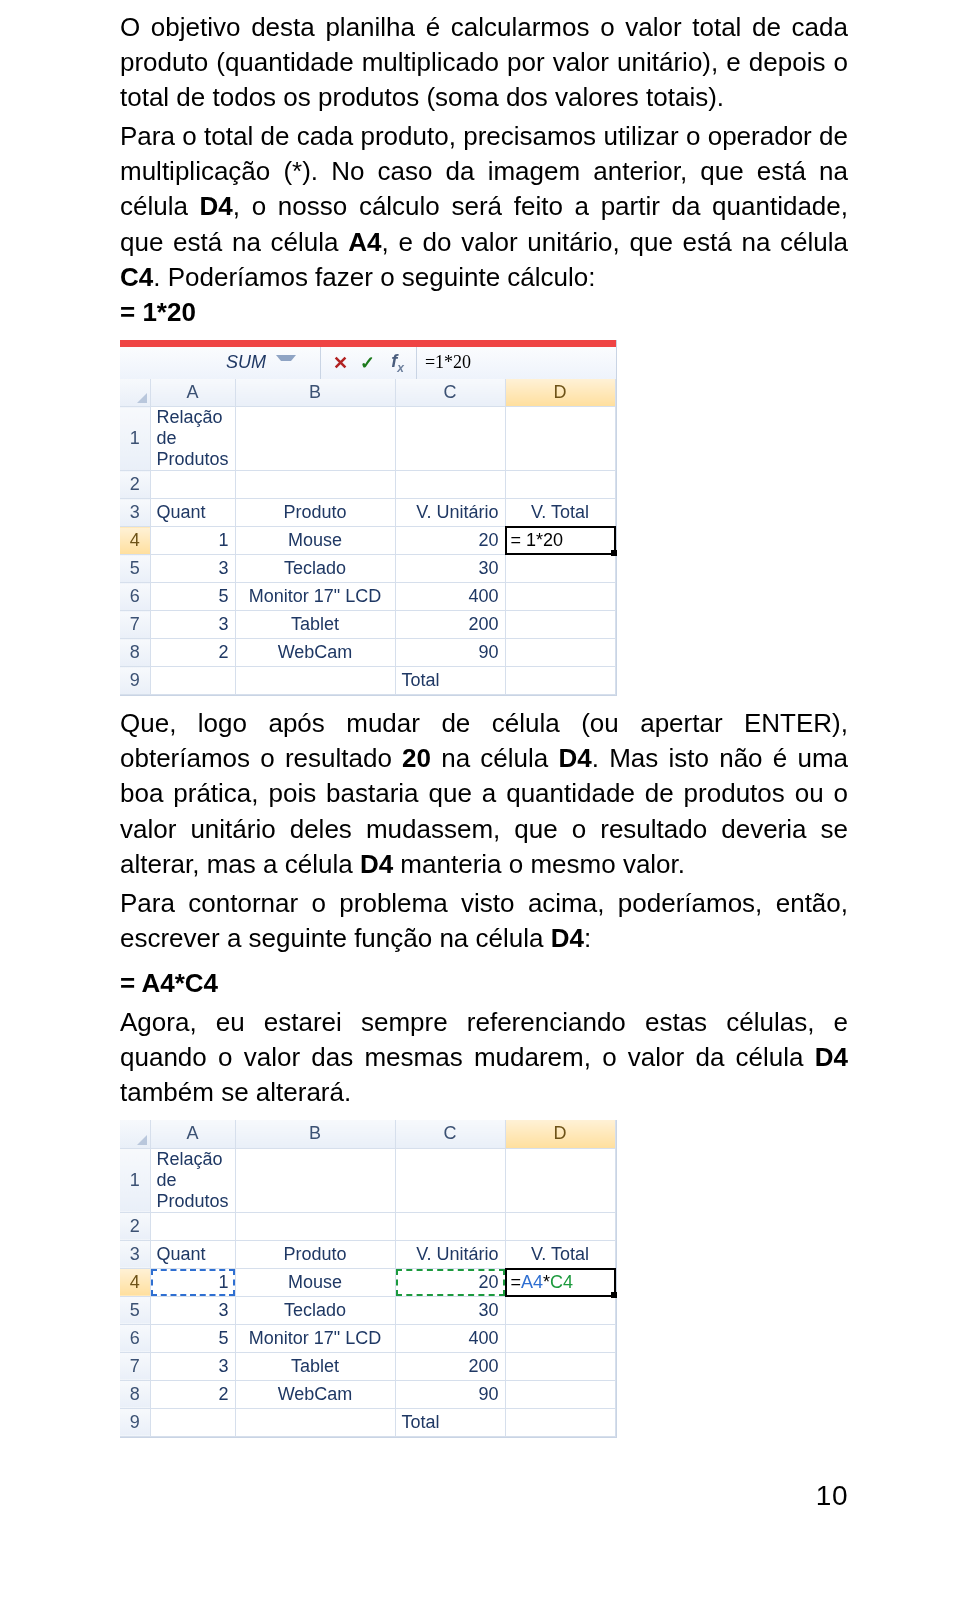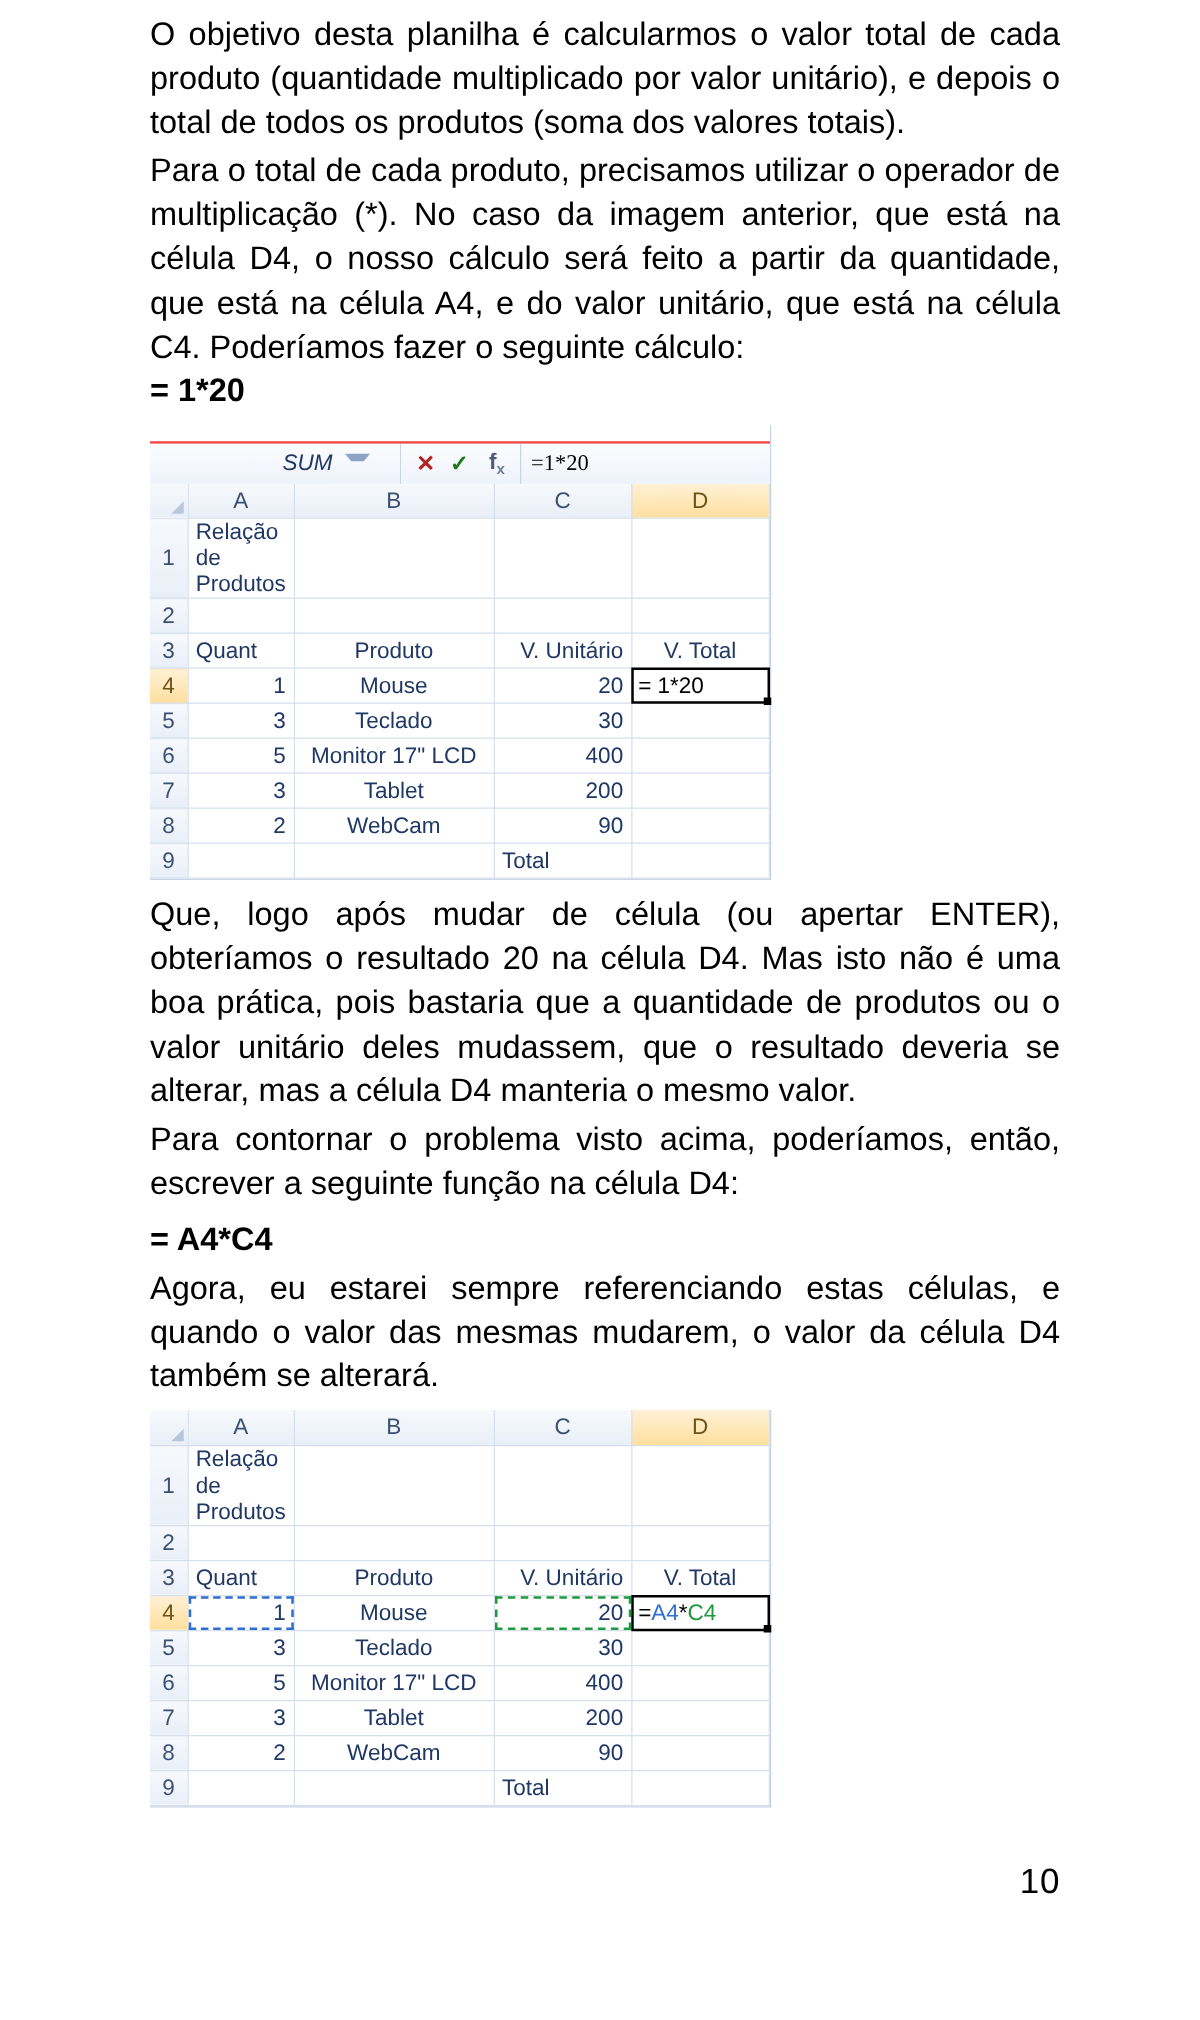--- a/index.html
+++ b/index.html
@@ -1,32 +1,32 @@
 <!DOCTYPE html>
 <html><head>
 <meta charset="utf-8">
 <style>
   html,body{margin:0;padding:0;background:#fff;font-family:Arial,Helvetica,sans-serif;color:#000;}
   .page{width:840px;margin:0 auto;padding:10px 52px 30px 60px;box-sizing:border-box;}
   .para{font-size:26px;line-height:1.35;text-align:justify;margin:0 0 4px 0;}
-  .bold{font-weight:normal;}
+  .bold{font-weight:bold;}
   .code{font-weight:bold;font-size:26px;margin:2px 0 6px 0;}
   .pagenum{text-align:right;font-size:28px;margin-top:28px;letter-spacing:0.5px;}
 
   
   .xl{margin:6px 0 10px 0;font-family:"Segoe UI",Tahoma,sans-serif;font-size:18px;color:#1f3864;display:inline-block;border:1px solid #c9d4e4;border-top:none;border-left:none;background:#fff;}
-  .xl .namebox-row{display:flex;height:32px;border-top:2px solid #ef4444;margin-top:13px;}
+  .xl .namebox-row{display:flex;height:32px;border-top:7px solid #ef4444;}
   .xl .namebox{width:176px;border-right:1px solid #c9d4e4;display:flex;align-items:center;justify-content:flex-end;padding-right:24px;font-style:italic;background:linear-gradient(#fbfcfe,#eef3fb);}
   .xl .namebox .dd{width:10px;height:10px;margin-left:10px;border-left:5px solid transparent;border-right:5px solid transparent;border-top:6px solid #8fa4c4;}
   .xl .fx-area{flex:1;display:flex;align-items:center;background:linear-gradient(#fbfcfe,#eef3fb);}
   .xl .ctl{display:flex;gap:12px;padding:0 12px;border-right:1px solid #c9d4e4;height:100%;align-items:center;}
   .xl .ctl span{font-weight:bold;color:#6b7e9c;}
   .xl .ctl .red{color:#b22222;}
   .xl .ctl .green{color:#1c7a1c;}
-  .xl .ctl .fx{color:#4a5d7d;margin-left:4px;}
+  .xl .ctl .fx{color:#4a5d7d;font-style:italic;margin-left:4px;}
   .xl .fx-val{padding:0 8px;color:#000;font-family:Liberation Serif, serif;text-align:center;}
   .xl table{border-collapse:collapse;}
   .xl th,.xl td{border:1px solid #d6dfec;height:28px;box-sizing:border-box;font-weight:normal;}
   .xl .corner{width:30px;background:linear-gradient(#f7f9fc,#e9eff8);border-left:none;border-top:none;position:relative;}
   .xl .corner::after{content:"";position:absolute;right:3px;bottom:3px;border-left:10px solid transparent;border-bottom:10px solid #b9c7dc;}
   .xl th.col{background:linear-gradient(#f7f9fc,#e9eff8);text-align:center;color:#3b5173;border-top:none;}
   .xl th.col.sel{background:linear-gradient(#fff1d6,#ffdf9e);color:#6e5318;}
   .xl th.row{width:30px;background:linear-gradient(#f7f9fc,#e9eff8);text-align:center;color:#3b5173;border-left:none;}
   .xl th.row.sel{background:linear-gradient(#fff1d6,#ffdf9e);color:#6e5318;}
   .xl td{padding:0 6px;color:#1f3864;}

